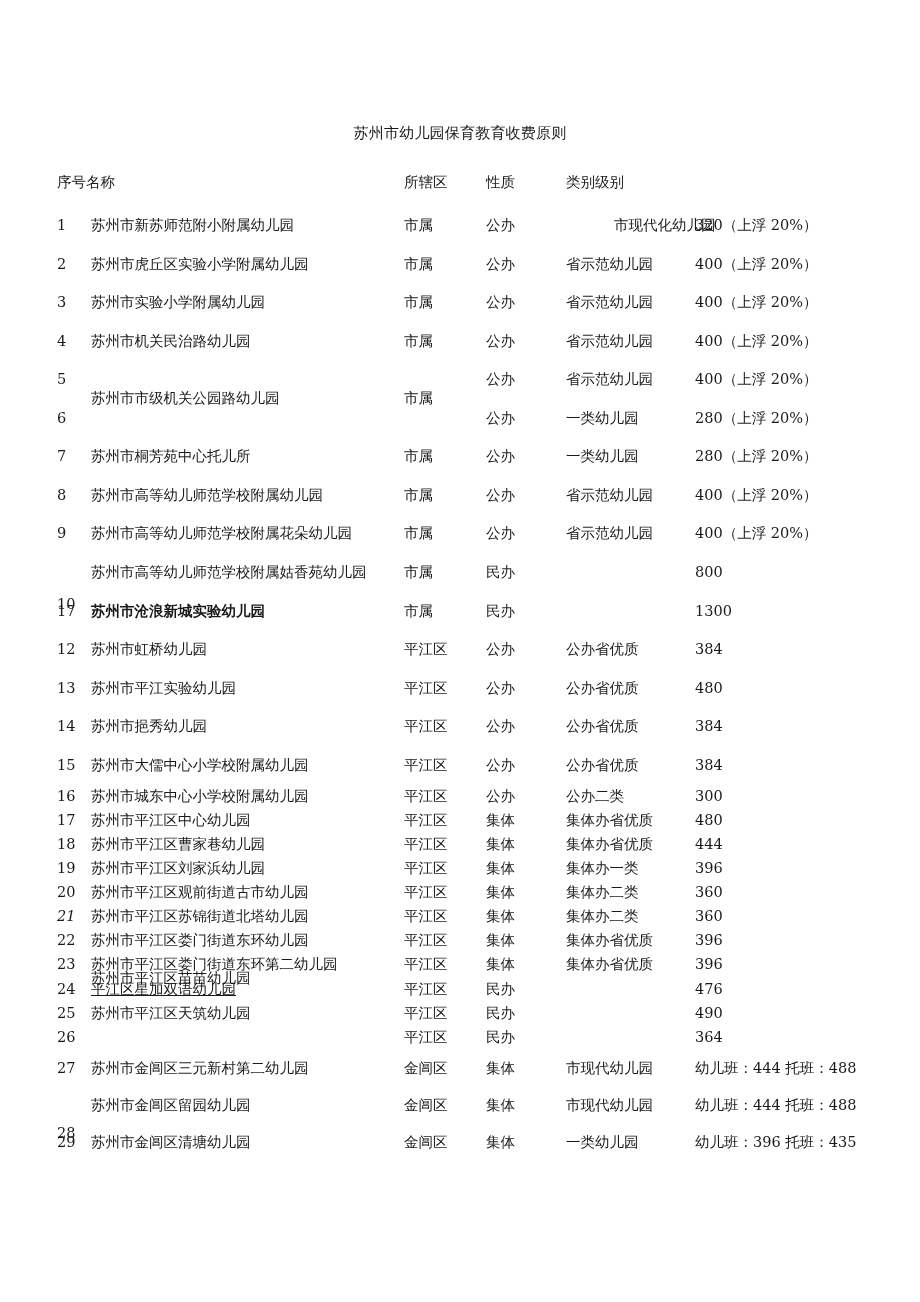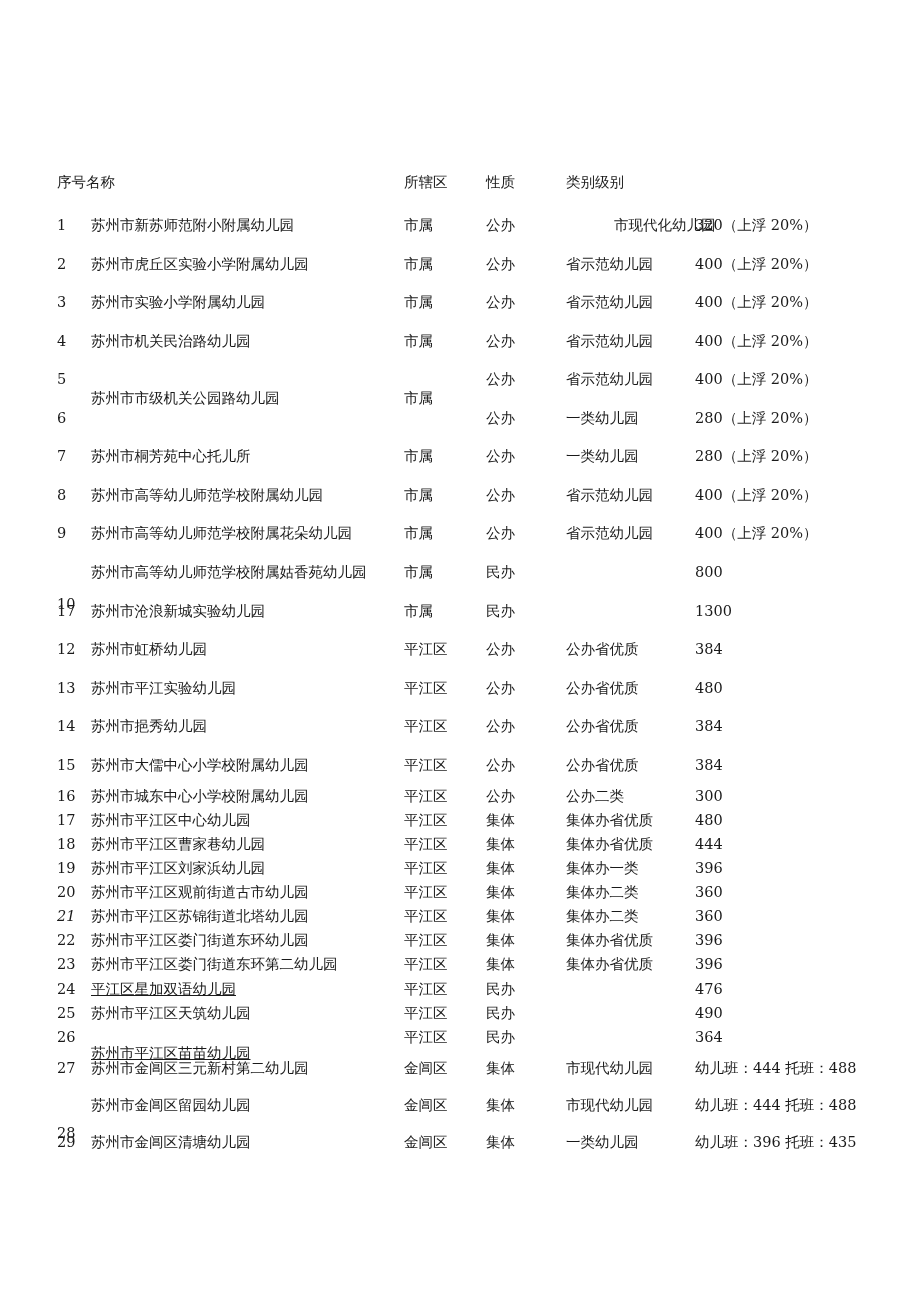--- a/index.html
+++ b/index.html
@@ -21,20 +21,21 @@
   .c-nat { left: 486px; }
   .c-cat { left: 566px; }
   .c-fee { left: 695px; }
   .hdr-fee { position: absolute; left: 695px; top: 160px; line-height: 23px; white-space: nowrap; }
   .hdr-fee span { display: block; }
 </style>
 </head>
 <body>
 
 <div class="page">
+  <div class="title">苏州市幼儿园保育教育收费原则</div>
 
   <div class="clip">
 
     <div class="cell c-no" style="top:182px">序号名称</div>
     <div class="cell c-dist" style="top:182px">所辖区</div>
     <div class="cell c-nat" style="top:182px">性质</div>
     <div class="cell c-cat" style="top:182px">类别级别</div>
 
     <div id="rows">
         <div>
@@ -108,21 +109,21 @@
         <div>
           <div class="cell c-no" style="top: 604px;">10</div>
           <div class="cell c-name" style="top: 572px;">苏州市高等幼儿师范学校附属姑香苑幼儿园</div>
           <div class="cell c-dist" style="top: 572px;">市属</div>
           <div class="cell c-nat" style="top: 572px;">民办</div>
           <div class="cell c-cat" style="top: 572px;"></div>
           <div class="cell c-fee" style="top: 572px;">800</div>
         </div>
         <div>
           <div class="cell c-no" style="top: 611px;">17</div>
-          <div class="cell c-name" style="top: 611px;">苏州市沧浪新城实验幼儿园</div>
+          <div class="cell c-name" style="top: 611px; font-weight: bold;">苏州市沧浪新城实验幼儿园</div>
           <div class="cell c-dist" style="top: 611px;">市属</div>
           <div class="cell c-nat" style="top: 611px;">民办</div>
           <div class="cell c-cat" style="top: 611px;"></div>
           <div class="cell c-fee" style="top: 611px;">1300</div>
         </div>
         <div>
           <div class="cell c-no" style="top: 649px;">12</div>
           <div class="cell c-name" style="top: 649px;">苏州市虹桥幼儿园</div>
           <div class="cell c-dist" style="top: 649px;">平江区</div>
           <div class="cell c-nat" style="top: 649px;">公办</div>
@@ -228,21 +229,21 @@
         <div>
           <div class="cell c-no" style="top: 1013px;">25</div>
           <div class="cell c-name" style="top: 1013px;">苏州市平江区天筑幼儿园</div>
           <div class="cell c-dist" style="top: 1013px;">平江区</div>
           <div class="cell c-nat" style="top: 1013px;">民办</div>
           <div class="cell c-cat" style="top: 1013px;"></div>
           <div class="cell c-fee" style="top: 1013px;">490</div>
         </div>
         <div>
           <div class="cell c-no" style="top: 1037px;">26</div>
-          <div class="cell c-name" style="top: 1053px; text-decoration: underline;">苏州市平江区苗苗幼儿园</div>
+          <div class="cell c-name" style="top: 978px;">苏州市平江区苗苗幼儿园</div>
           <div class="cell c-dist" style="top: 1037px;">平江区</div>
           <div class="cell c-nat" style="top: 1037px;">民办</div>
           <div class="cell c-cat" style="top: 1037px;"></div>
           <div class="cell c-fee" style="top: 1037px;">364</div>
         </div>
         <div>
           <div class="cell c-no" style="top: 1068px;">27</div>
           <div class="cell c-name" style="top: 1068px;">苏州市金阊区三元新村第二幼儿园</div>
           <div class="cell c-dist" style="top: 1068px;">金阊区</div>
           <div class="cell c-nat" style="top: 1068px;">集体</div>

